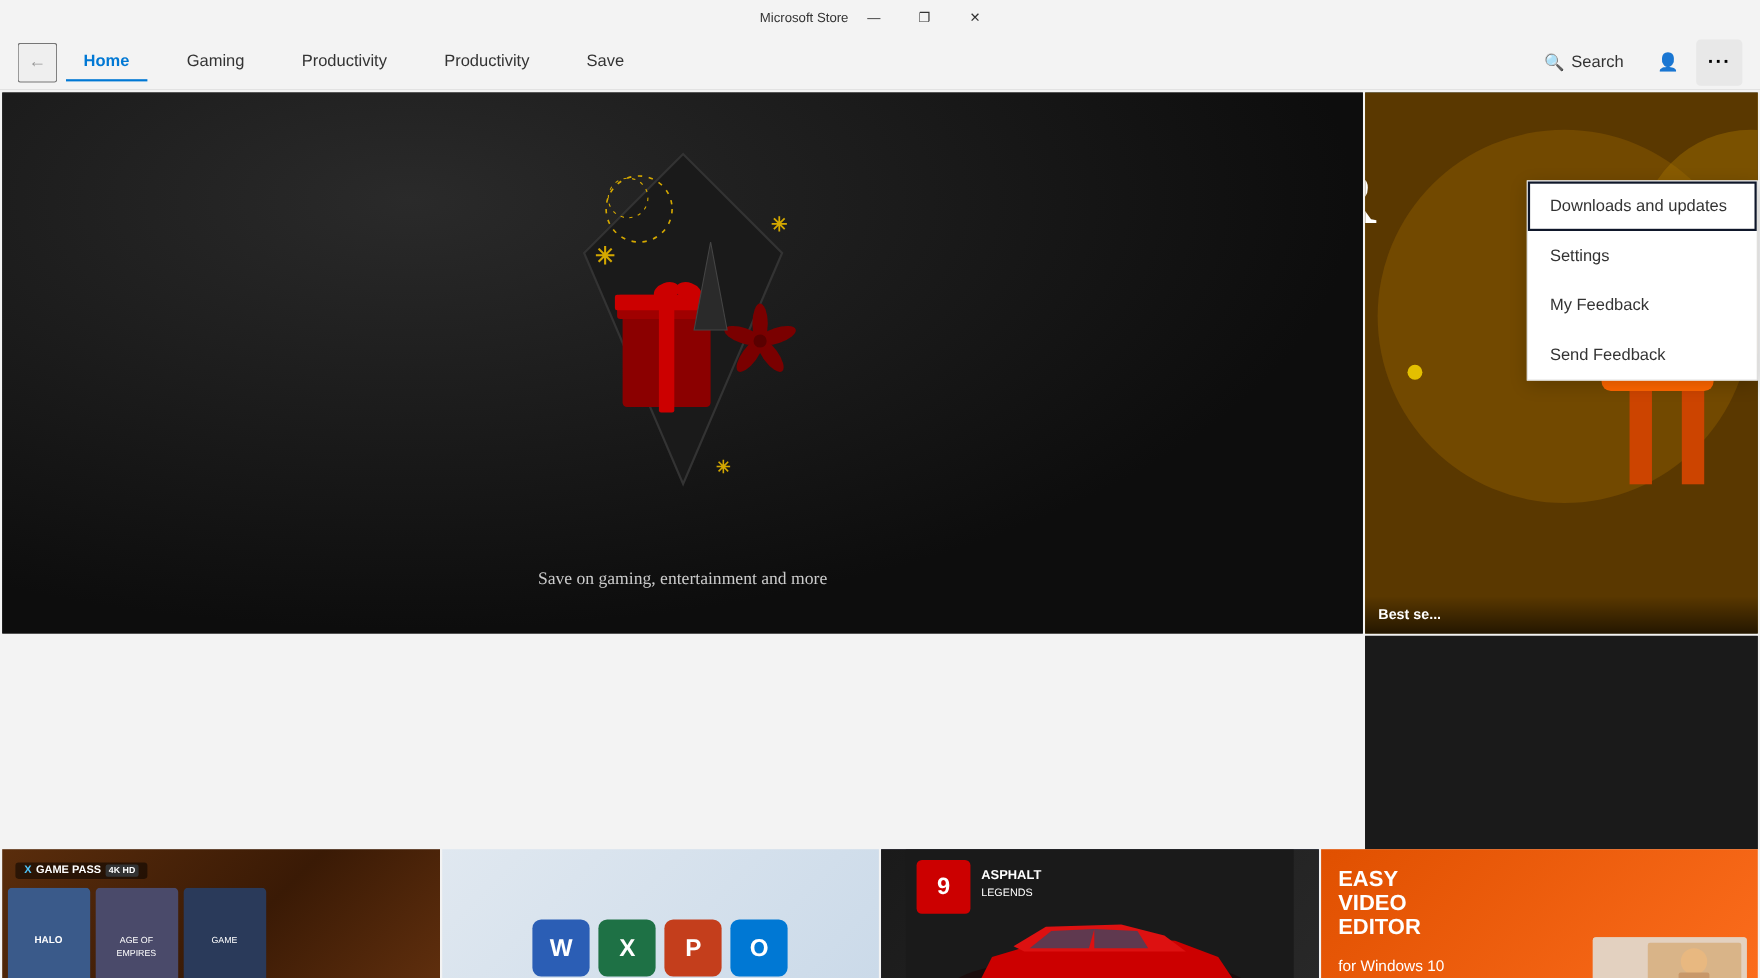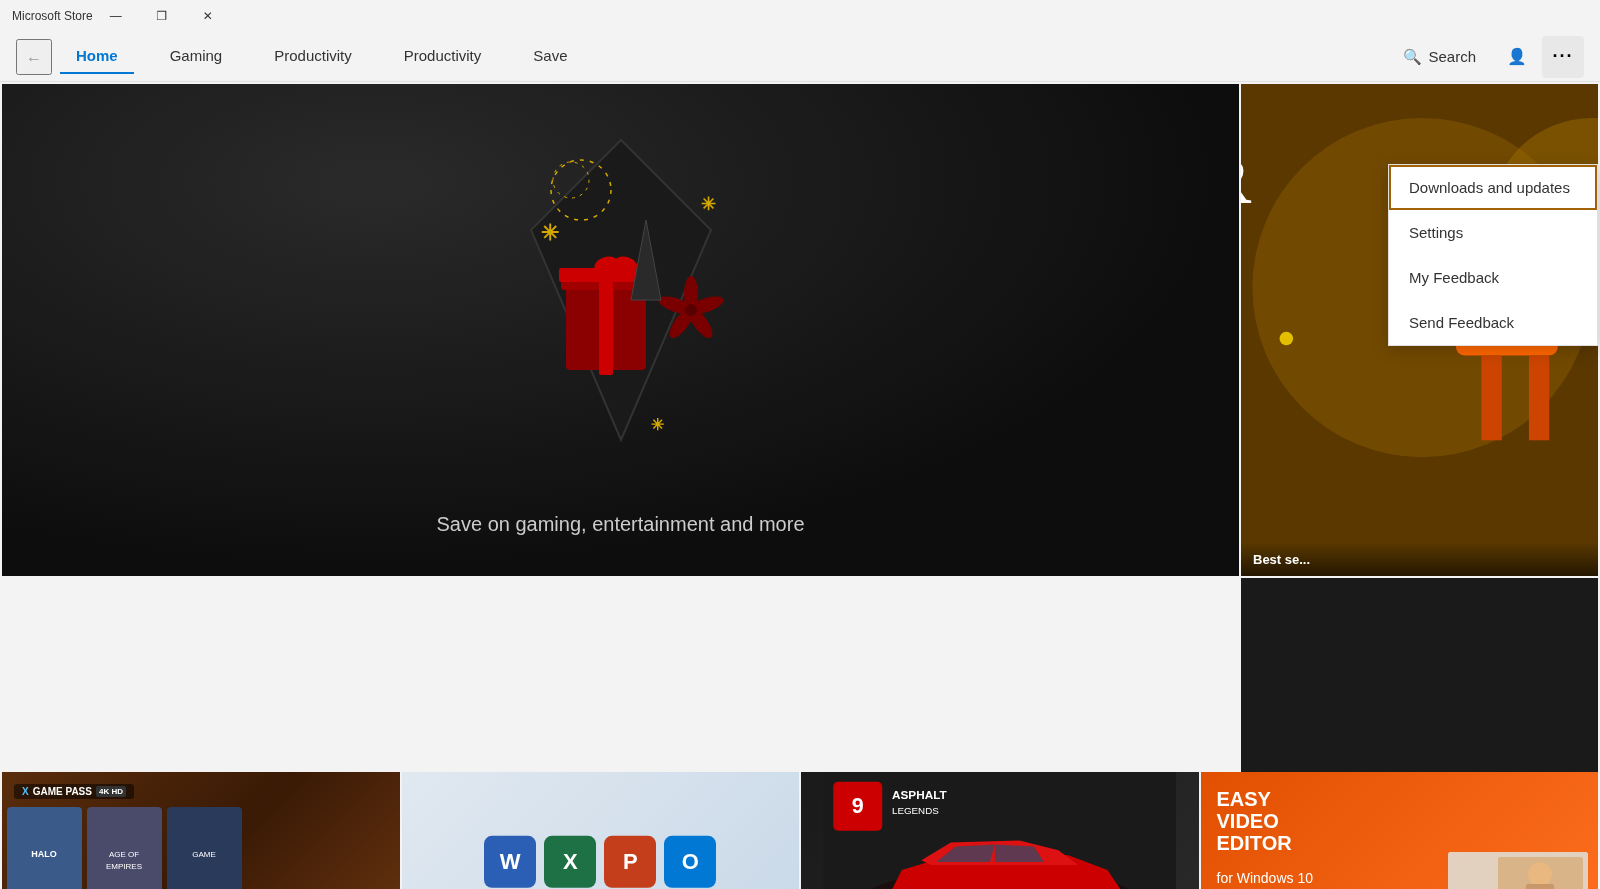--- a/index.html
+++ b/index.html
@@ -5,21 +5,21 @@
     * { margin: 0; padding: 0; box-sizing: border-box; }
     body { width: 1600px; height: 889px; overflow: hidden; font-family: 'Segoe UI', sans-serif; background: #f3f3f3; }
 
     
     .titlebar {
       height: 32px;
       background: #f3f3f3;
       display: flex;
       align-items: center;
       padding: 0 12px;
-      justify-content: flex-start;
+      justify-content: center;
     }
     .titlebar-title { font-size: 12px; color: #333; }
     .titlebar-controls { display: flex; gap: 0; }
     .titlebar-btn {
       width: 46px; height: 32px;
       display: flex; align-items: center; justify-content: center;
       font-size: 12px; color: #333; cursor: pointer; border: none; background: transparent;
     }
 
     
@@ -105,21 +105,21 @@
       inset: 0;
       background: radial-gradient(ellipse at 30% 20%, #2a2a2a 0%, #0d0d0d 70%);
     }
     .hero-text {
       position: relative;
       z-index: 2;
       text-align: center;
       color: white;
     }
     .hero-main-title { font-size: 32px; font-weight: 700; margin-bottom: 8px; }
-    .hero-main-subtitle { font-size: 20px; color: #ccc; }
+    .hero-main-subtitle { font-size: 16px; color: #ccc; font-family: Liberation Serif, serif; }
 
     
     .hero-top-right {
       grid-row: 1;
       grid-column: 2;
       background: #1a1a1a;
       position: relative;
       overflow: hidden;
     }
     .hero-top-right-label { color: white; font-size: 13px; font-weight: 600; }
@@ -171,21 +171,21 @@
     }
     .dropdown-item {
       padding: 14px 20px;
       font-size: 15px;
       color: #333;
       cursor: pointer;
       display: flex;
       align-items: center;
     }
     .dropdown-item.highlighted {
-      border: 2px solid #a16207;
+      border: 2px solid #0f172a;
       padding: 12px 18px;
     }
 
     
     .entertainment-logos {
       display: flex;
       gap: 6px;
       margin-bottom: 12px;
     }
     .ent-logo {

